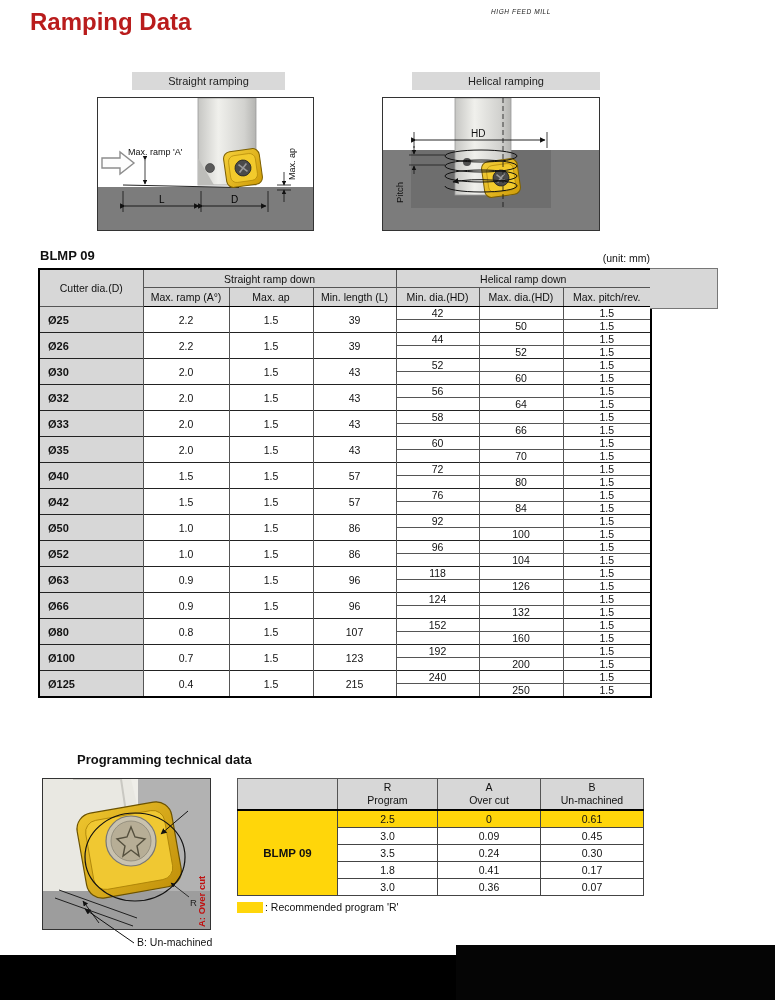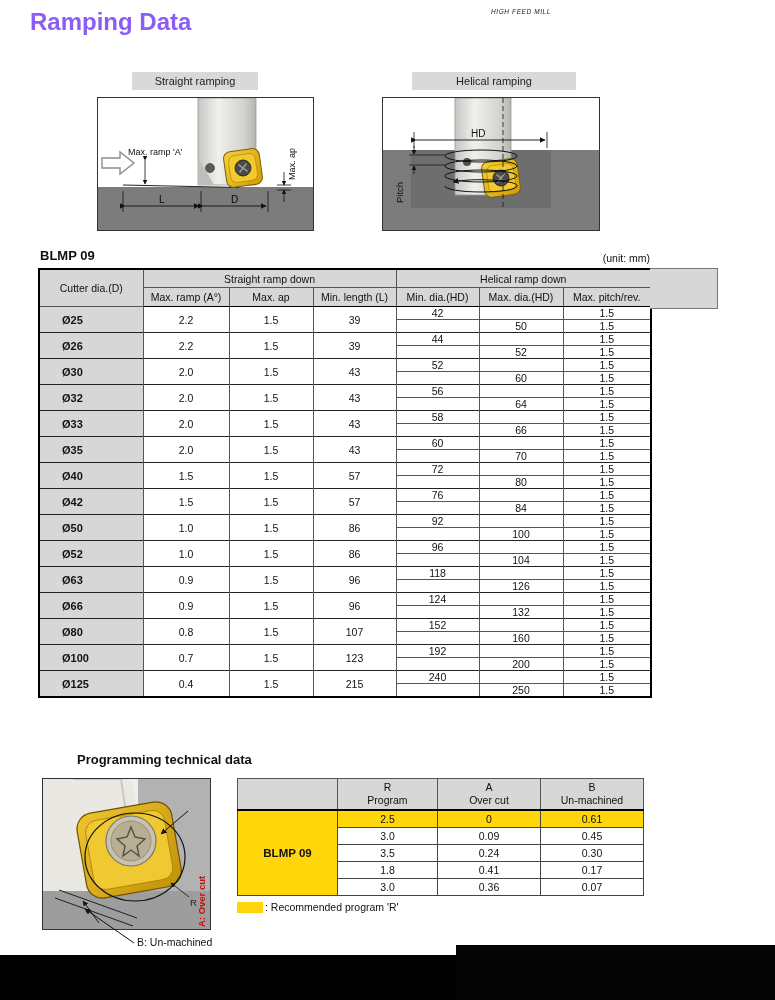--- a/index.html
+++ b/index.html
@@ -1,53 +1,53 @@
 <!DOCTYPE html>
 <html><head>
 <meta charset="utf-8">
 <style>
   html,body{margin:0;padding:0;}
   body{width:775px;height:1000px;position:relative;background:#ffffff;
        font-family:"Liberation Sans",sans-serif;color:#111;overflow:hidden;}
   .abs{position:absolute;}
 
   
-  .page-title{left:30px;top:8px;font-size:24px;font-weight:bold;color:#8b5cf6;
+  .page-title{left:30px;top:8px;font-size:24px;font-weight:bold;color:#b91c1c;
               letter-spacing:0px;}
   .logo{left:487px;top:8px;width:185px;text-align:left;white-space:nowrap;}
   .logo-line{font-style:italic;font-weight:bold;font-size:26px;line-height:26px;
              color:#1d5c96;text-shadow:1px 1px 0 #0c2f52;letter-spacing:-1px;}
   .logo-four{font-size:34px;color:#c8951c;text-shadow:1px 1px 0 #6e4e08;
              position:relative;margin:0 -3px;top:2px;}
   .logo-tag{font-size:6.5px;font-style:italic;color:#222;margin-top:0px;
             letter-spacing:.6px;padding-left:4px;}
 
   
   .dlabel{height:18px;line-height:18px;background:#d9d9d9;text-align:center;
           font-size:11px;color:#222;}
-  .dlabel.straight{left:132px;top:72px;width:126px;}
-  .dlabel.helical{left:412px;top:72px;width:164px;}
+  .dlabel.straight{left:132px;top:72px;width:153px;}
+  .dlabel.helical{left:412px;top:72px;width:188px;}
 
   .diagbox{border:1px solid #333;background:#fff;}
   .diagbox.straight{left:97px;top:97px;}
   .diagbox.helical{left:382px;top:97px;}
 
   
   .tbl-title{left:40px;top:248px;font-size:13px;font-weight:bold;}
   .unit-note{left:450px;top:252px;width:200px;text-align:right;font-size:10.5px;}
   table.ramp{left:38px;top:268px;position:absolute;border-collapse:collapse;
              table-layout:fixed;border:2px solid #000;}
   table.ramp th,table.ramp td{padding:0;margin:0;}
   table.ramp th{background:#d7d7d7;font-weight:normal;font-size:10.5px;
                 border:1px solid #555;}
   table.ramp thead tr.g th{height:17px;}
   table.ramp thead tr.h th{height:18px;border-bottom:1.5px solid #000;}
   table.ramp td{font-size:10.5px;text-align:center;border-left:1px solid #555;
                 height:12px;line-height:12px;background:#fff;}
-  table.ramp td.dia{text-align:left;padding-left:22px;font-weight:bold;
+  table.ramp td.dia{text-align:left;padding-left:8px;font-weight:bold;
                     font-size:11px;background:#d7d7d7;}
   table.ramp tr.r1 td{border-top:1.2px solid #222;}
   table.ramp tr.r2 td{border-top:1px solid #555;}
   .hdr-ext{left:650px;top:268px;width:67px;height:39px;background:#d7d7d7;
            border:1px solid #777;border-left:none;}
 
   
   .prog-title{left:42px;top:752px;font-size:13px;font-weight:bold;margin-left:35px;}
   .photo-box{left:42px;top:778px;border:1px solid #333;}
   table.prog{left:237px;top:778px;position:absolute;border-collapse:collapse;

